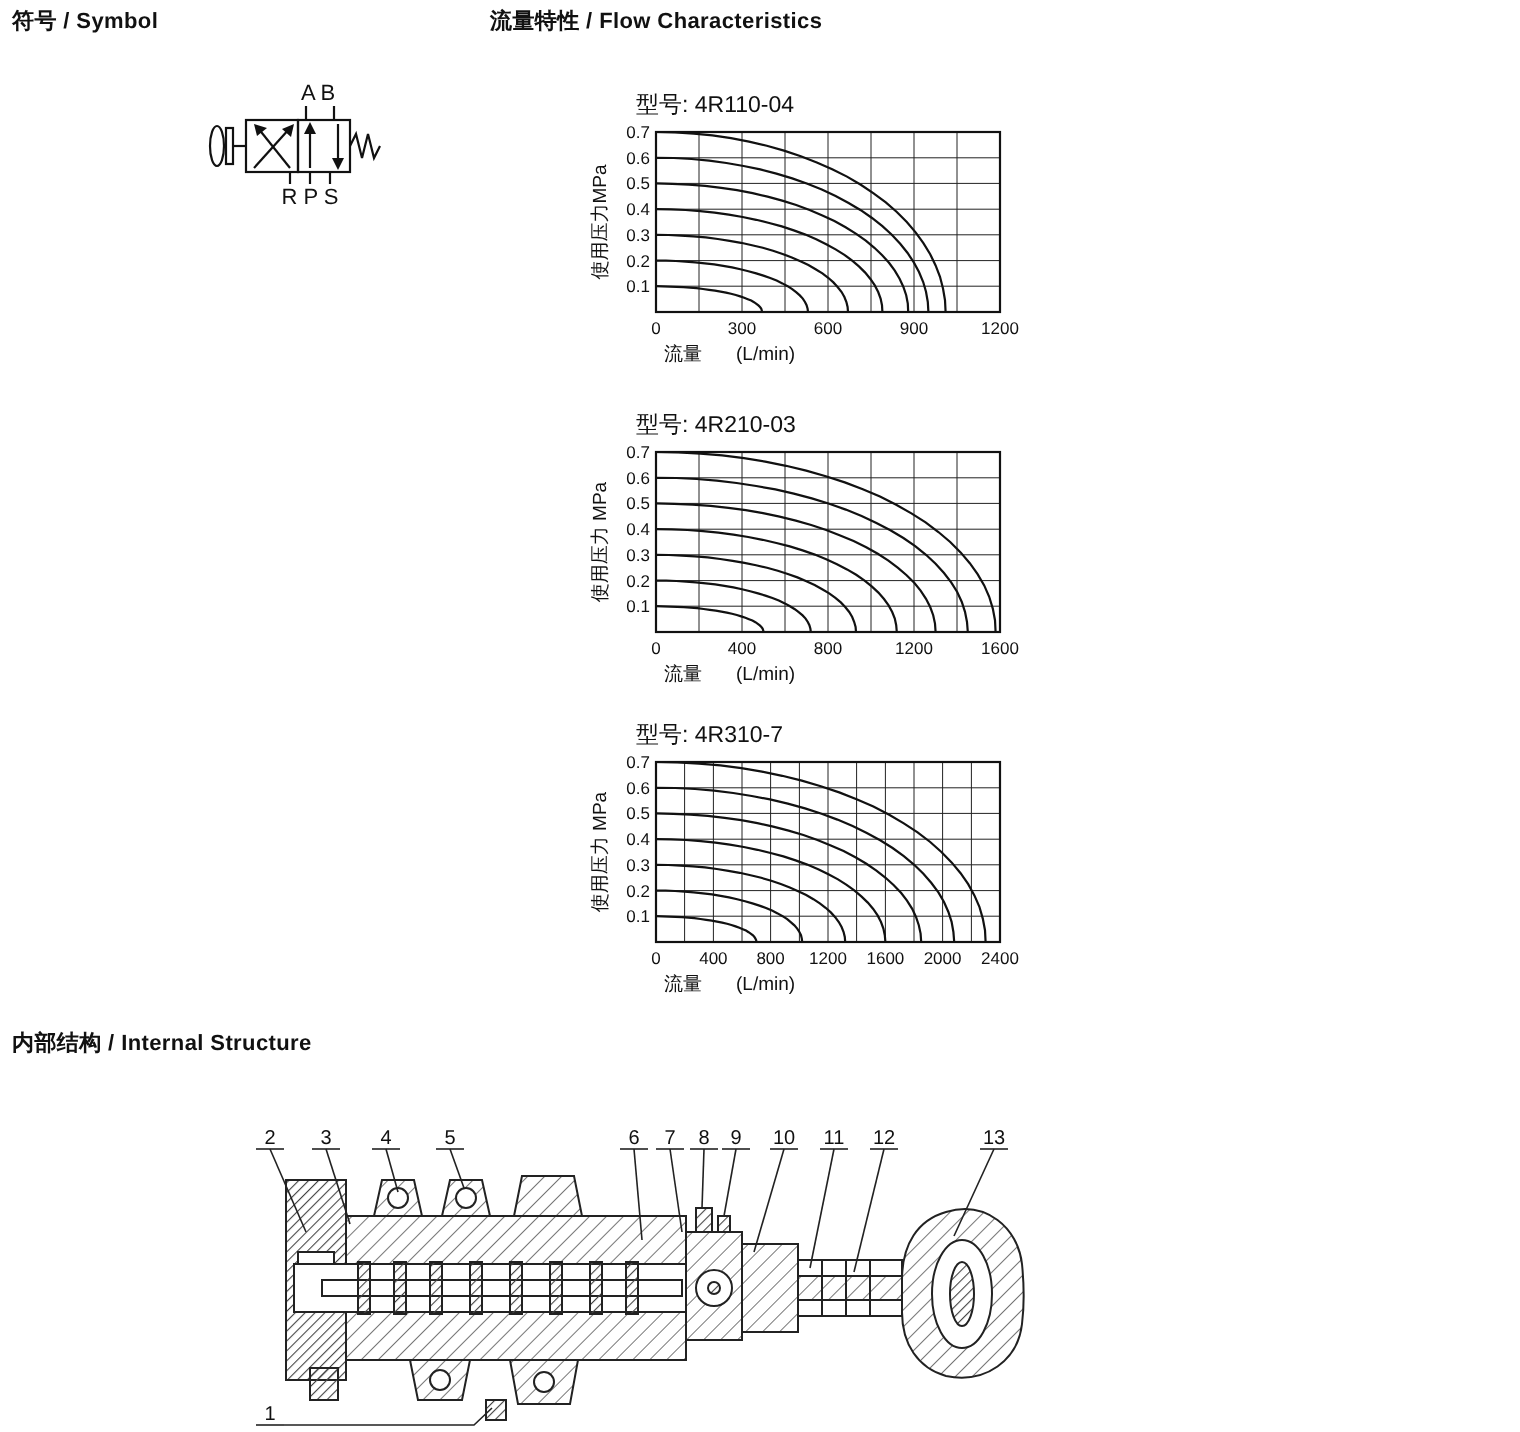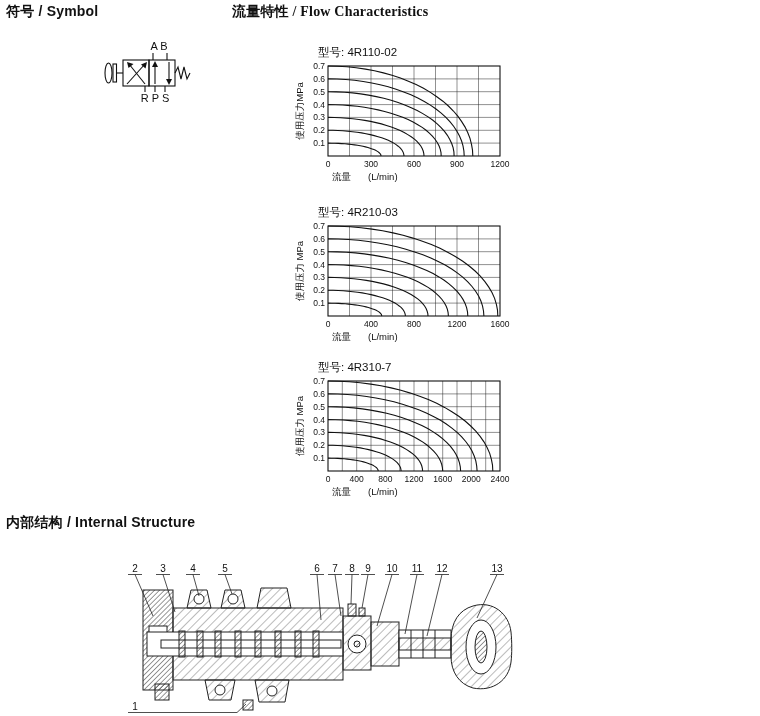--- a/index.html
+++ b/index.html
@@ -2,21 +2,21 @@
 <html><head>
 <meta charset="utf-8">
 <style>
   * { margin:0; padding:0; box-sizing:border-box; }
   html,body { background:#fff; }
   body {
     width:760px; height:716px; position:relative; overflow:hidden;
     font-family:"Liberation Sans", sans-serif; color:#111;
   }
   .abs { position:absolute; }
-  h2 { font-size:14px; font-weight:bold; letter-spacing:0.2px; }
+  h2 { font-size:11px; font-weight:bold; letter-spacing:0.2px; }
 
   
   .chart { position:absolute; left:288px; width:235px; }
   .chart-title { font-size:11.5px; margin-left:30px; margin-bottom:1px; }
   .chart svg text { font-size:8.5px; fill:#111; font-family:"Liberation Sans",sans-serif; }
   .chart svg text.ylab, .chart svg text.xlab { font-size:9.5px; }
   .chart svg g.grid line { stroke:#222; stroke-width:0.5; }
   .chart svg rect.frame { fill:none; stroke:#111; stroke-width:1.1; }
   .chart svg g.curves path { fill:none; stroke:#111; stroke-width:1.1; }
 
@@ -26,21 +26,21 @@
   .sym-fill   { fill:#111; stroke:none; }
   svg text.diagram-label { font-size:11px; fill:#111; font-family:"Liberation Sans",sans-serif; }
   svg text.callout { font-size:10px; fill:#111; font-family:"Liberation Sans",sans-serif; }
   .part-stroke { stroke:#222; stroke-width:1; }
   .leader { stroke:#222; stroke-width:0.8; fill:none; }
 </style>
 </head>
 <body>
 
 <h2 class="abs" style="left:6px; top:3px;">符号 / Symbol</h2>
-<h2 class="abs" style="left:232px; top:3px;font-family:Liberation Serif, serif;">流量特性 / Flow Characteristics</h2>
+<h2 class="abs" style="left:245px; top:3px;">流量特性 / Flow Characteristics</h2>
 <h2 class="abs" style="left:6px; top:514px;">内部结构 / Internal Structure</h2>
 
 <svg class="abs linework" style="left:85px; top:38px;" width="140" height="85" viewBox="0 0 140 85">
 
   <text class="diagram-label" x="74" y="12" text-anchor="middle">A B</text>
   <text class="diagram-label" x="70" y="64" text-anchor="middle">R P S</text>
 
   <g class="sym-stroke">
     <line x1="68" y1="15" x2="68" y2="22"></line>
     <line x1="82" y1="15" x2="82" y2="22"></line>
@@ -71,21 +71,21 @@
   <g>
     <line class="sym-stroke" x1="38" y1="35" x2="31" y2="35"></line>
     <rect class="sym-stroke" x="28" y="26" width="3.5" height="18"></rect>
     <ellipse class="sym-stroke" cx="23.5" cy="35" rx="3.5" ry="10"></ellipse>
   </g>
 
   <polyline class="sym-stroke" points="90,35 93,29 96,41 99,29 102,41 105,35"></polyline>
 </svg>
 
 <div class="chart" style="top:45px;">
-  <div class="chart-title">型号: 4R110-02</div>
+  <div class="chart-title">型号: 4R110-04</div>
   <svg width="235" height="122" viewBox="0 0 235 122">
       <g class="grid">
         <line x1="61.5" y1="5" x2="61.5" y2="95"></line>
         <line x1="83.0" y1="5" x2="83.0" y2="95"></line>
         <line x1="104.5" y1="5" x2="104.5" y2="95"></line>
         <line x1="126.0" y1="5" x2="126.0" y2="95"></line>
         <line x1="147.5" y1="5" x2="147.5" y2="95"></line>
         <line x1="169.0" y1="5" x2="169.0" y2="95"></line>
         <line x1="190.5" y1="5" x2="190.5" y2="95"></line>
         <line x1="40" y1="82.1" x2="212" y2="82.1"></line>

